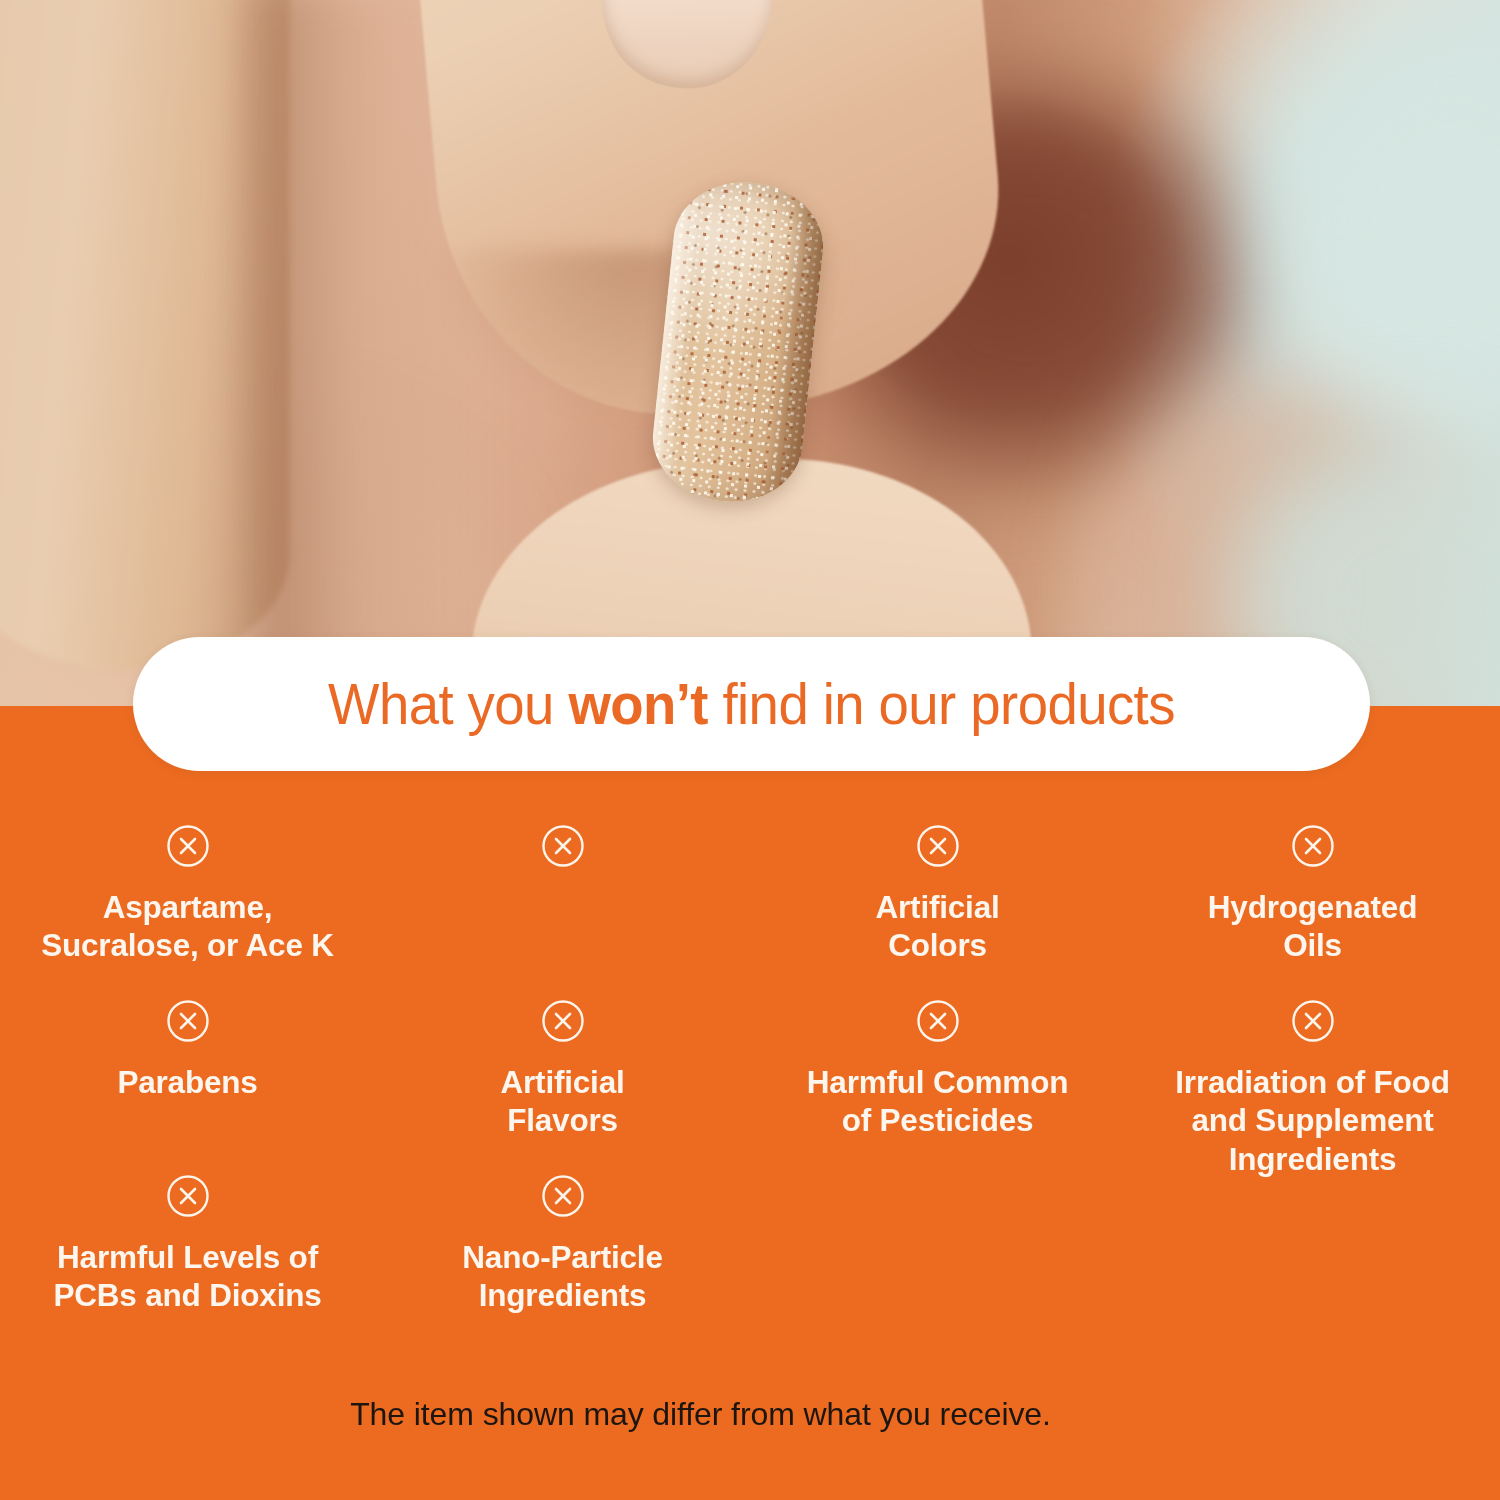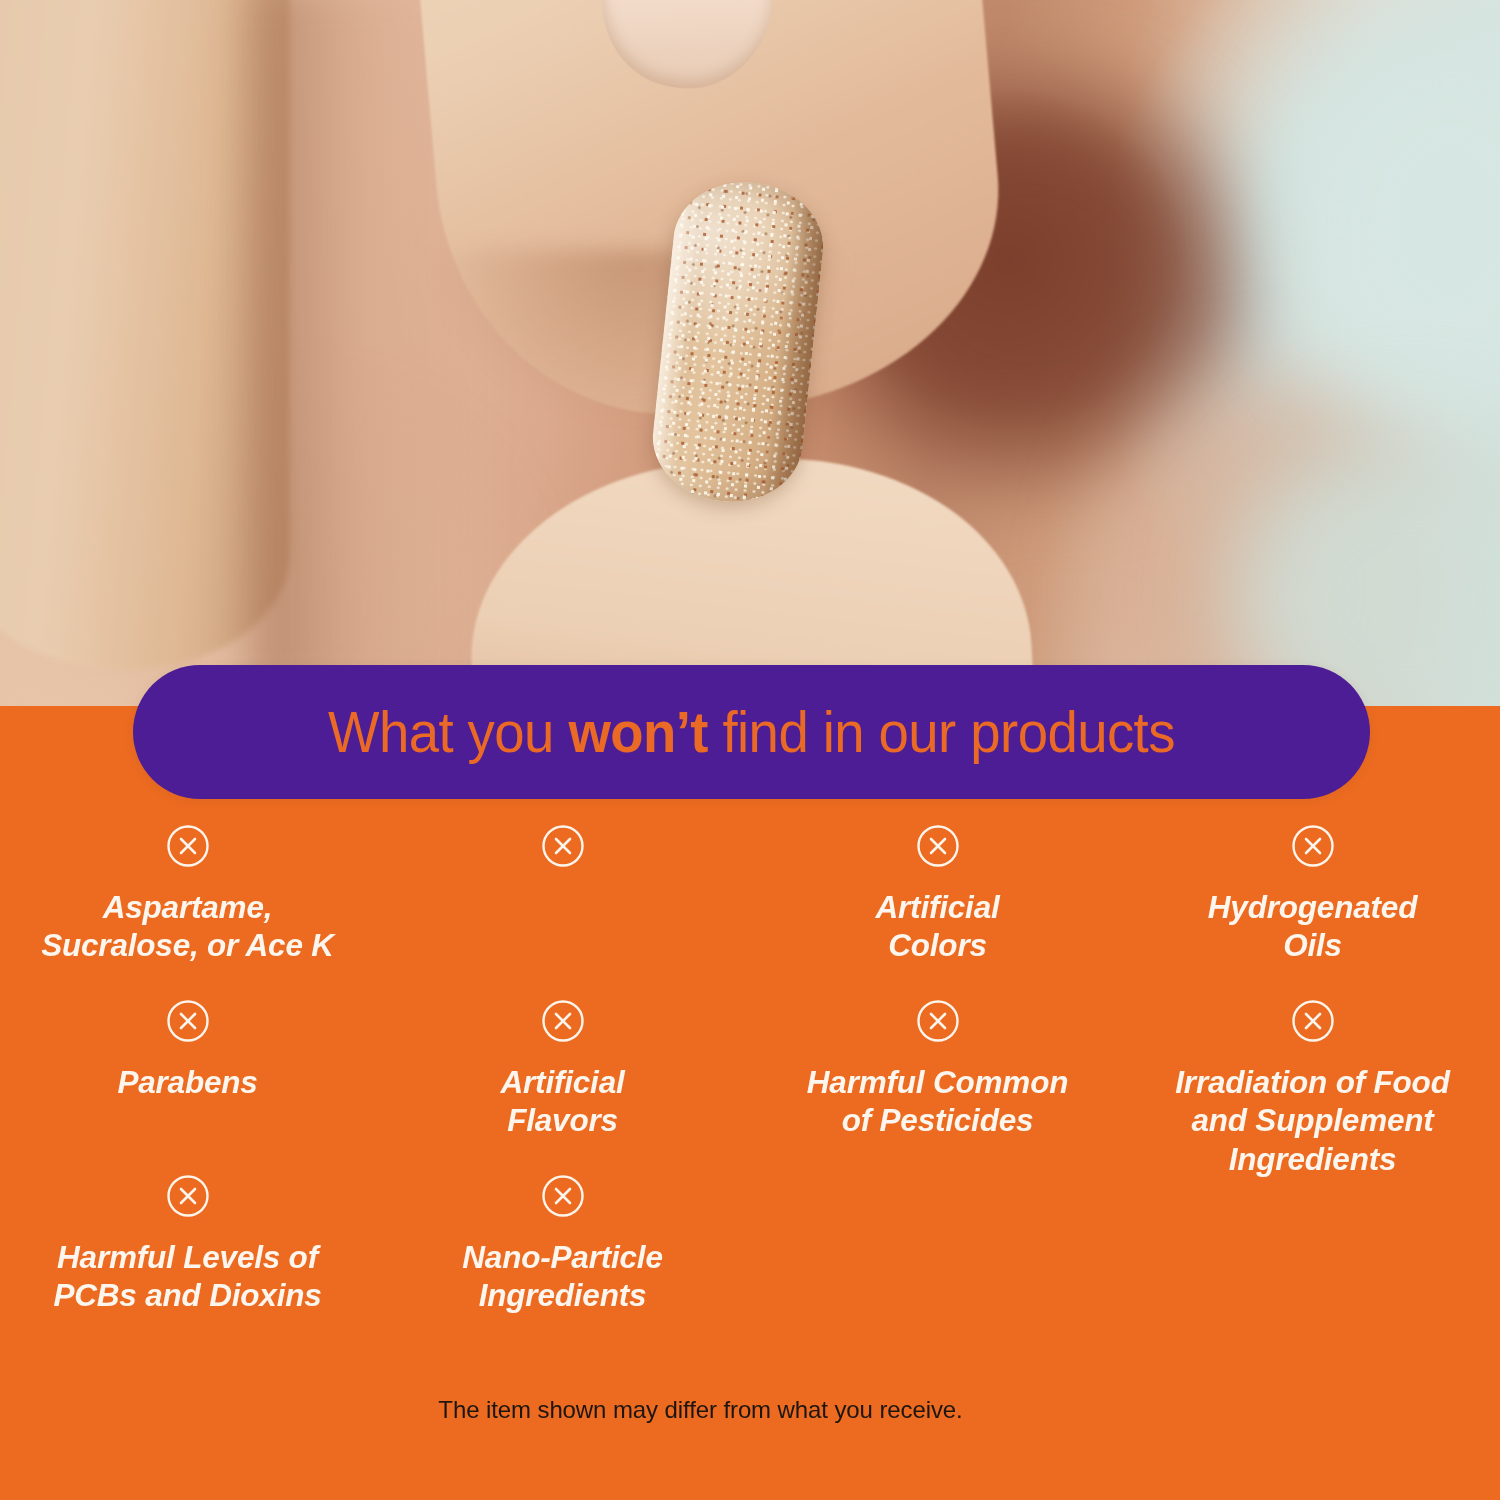--- a/index.html
+++ b/index.html
@@ -180,27 +180,26 @@
     background: #ec6b20;
   }
 
   
   .title-card {
     position: absolute;
     left: 133px;
     top: 637px;
     width: 1237px;
     height: 134px;
-    background: #4c1d95;
+    background: #ffffff;
     border-radius: 67px;
     display: flex;
     align-items: center;
     justify-content: center;
     box-shadow: 0 2px 10px rgba(120,70,35,0.10);
-    margin-top: 28px;
   }
   .title-text {
     color: #ea6a25;
     font-size: 58px;
     line-height: 1;
     letter-spacing: -0.6px;
     font-weight: 400;
     white-space: nowrap;
     font-family: "Liberation Sans Narrow", "Liberation Sans", sans-serif;
     transform: scaleX(0.94);
@@ -209,21 +208,20 @@
 
   
   .grid {
     position: absolute;
     left: 0;
     top: 812px;
     width: 1500px;
     display: grid;
     grid-template-columns: repeat(4, 375px);
     row-gap: 0;
-    font-style: italic;
   }
   .cell {
     display: flex;
     flex-direction: column;
     align-items: center;
     padding-top: 12px;
     height: 175px;
     box-sizing: border-box;
   }
 
@@ -253,21 +251,21 @@
   }
 
   
   .footer-note {
     position: absolute;
     left: 0;
     top: 1396px;
     width: 1401px;
     text-align: center;
     color: #1d1510;
-    font-size: 24px;
+    font-size: 32px;
     font-weight: 400;
     font-family: "Liberation Sans Narrow", "Liberation Sans", sans-serif;
     letter-spacing: -0.1px;
   }
 </style>
 </head>
 <body>
 
 <div id="page">
 

